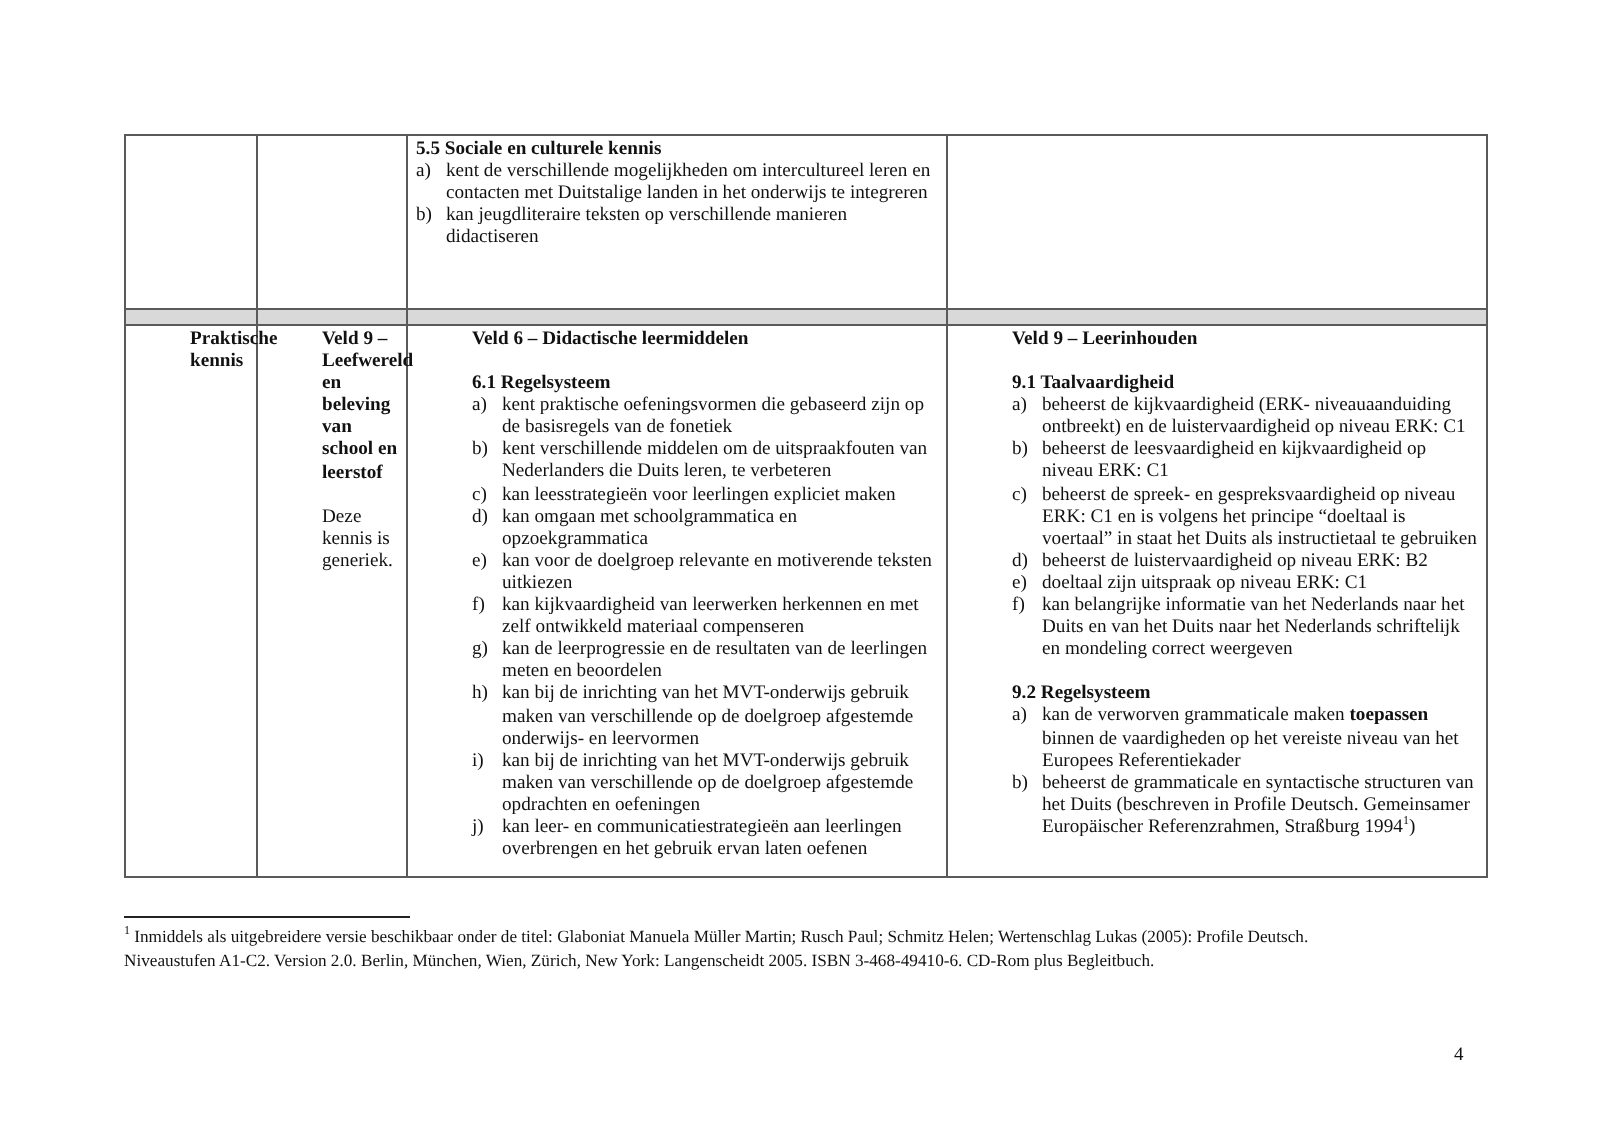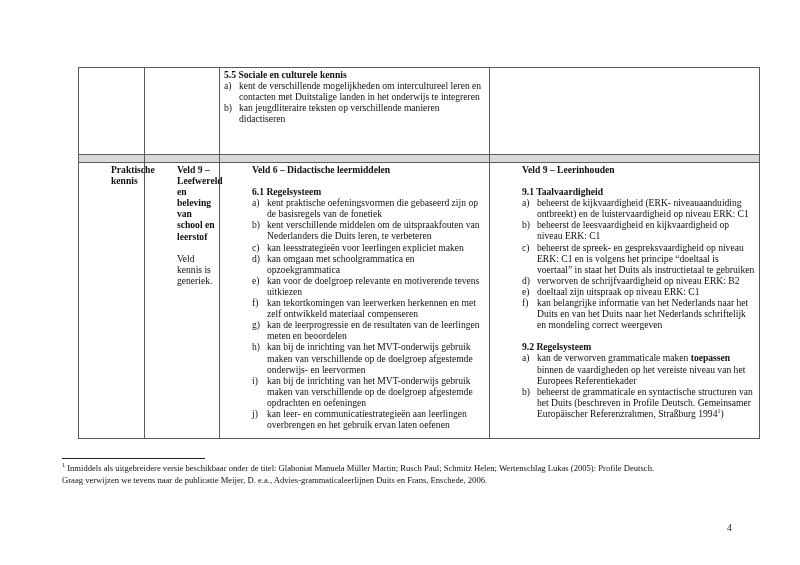--- a/index.html
+++ b/index.html
@@ -1,19 +1,19 @@
 <!DOCTYPE html>
 <html><head>
 <meta charset="utf-8">
 <style>
   html, body { margin:0; padding:0; background:#ffffff; }
   body { width:800px; height:565px; position:relative; overflow:hidden;
          font-family:"Liberation Serif", "DejaVu Serif", serif; color:#111; }
   .page { position:absolute; left:0; top:0; width:800px; height:565px; background:#fff; }
-  table.grid { position:absolute; left:62px; top:67px; width:681px; border-collapse:collapse; table-layout:fixed;margin-left:16px; }
+  table.grid { position:absolute; left:62px; top:67px; width:681px; border-collapse:collapse; table-layout:fixed; }
   table.grid td { border:1.3px solid #5a5a5a; vertical-align:top; padding:1px 4px 2px 4px;
                   font-size:9.6px; line-height:11.1px; }
   col.c1 { width:66px; } col.c2 { width:75px; } col.c3 { width:270px; } col.c4 { width:270px; }
   tr.r-top td { height:83px; }
   tr.r-sep td { height:7px; background:#d9d9d9; padding:0; }
   tr.r-main td { height:272px;padding-left:32px; }
   .b { font-weight:bold; }
   .sec-title { font-weight:bold; margin:0; }
   .gap { height:11px; }
   ol.items { list-style:none; margin:0; padding:0; }
@@ -58,62 +58,62 @@
       <td></td>
     </tr>
 
     <tr class="r-main">
       <td>
         <span class="b">Praktische kennis</span>
       </td>
       <td>
         <div class="b">Veld 9 – Leefwereld en beleving van school en leerstof</div>
         <div class="gap"></div>
-        <div>Veld kennis is generiek.</div>
+        <div>Deze kennis is generiek.</div>
       </td>
       <td>
         <p class="sec-title">Veld 6 – Didactische leermiddelen</p>
         <div class="gap"></div>
         <p class="sec-title">6.1 Regelsysteem</p>
         <ol class="items">
           <li><span class="lbl">a)</span><span>kent praktische oefeningsvormen die gebaseerd zijn op de basisregels van de fonetiek</span></li>
           <li><span class="lbl">b)</span><span>kent verschillende middelen om de uitspraakfouten van Nederlanders die Duits leren, te verbeteren</span></li>
           <li><span class="lbl">c)</span><span>kan leesstrategieën voor leerlingen expliciet maken</span></li>
           <li><span class="lbl">d)</span><span>kan omgaan met schoolgrammatica en opzoekgrammatica</span></li>
-          <li><span class="lbl">e)</span><span>kan voor de doelgroep relevante en motiverende tevens uitkiezen</span></li>
-          <li><span class="lbl">f)</span><span>kan tekortkomingen van leerwerken herkennen en met zelf ontwikkeld materiaal compenseren</span></li>
+          <li><span class="lbl">e)</span><span>kan voor de doelgroep relevante en motiverende teksten uitkiezen</span></li>
+          <li><span class="lbl">f)</span><span>kan kijkvaardigheid van leerwerken herkennen en met zelf ontwikkeld materiaal compenseren</span></li>
           <li><span class="lbl">g)</span><span>kan de leerprogressie en de resultaten van de leerlingen meten en beoordelen</span></li>
           <li><span class="lbl">h)</span><span>kan bij de inrichting van het MVT-onderwijs gebruik maken van verschillende op de doelgroep afgestemde onderwijs- en leervormen</span></li>
           <li><span class="lbl">i)</span><span>kan bij de inrichting van het MVT-onderwijs gebruik maken van verschillende op de doelgroep afgestemde opdrachten en oefeningen</span></li>
           <li><span class="lbl">j)</span><span>kan leer- en communicatiestrategieën aan leerlingen overbrengen en het gebruik ervan laten oefenen</span></li>
         </ol>
       </td>
       <td>
         <p class="sec-title">Veld 9 – Leerinhouden</p>
         <div class="gap"></div>
         <p class="sec-title">9.1 Taalvaardigheid</p>
         <ol class="items">
           <li><span class="lbl">a)</span><span>beheerst de kijkvaardigheid (ERK- niveauaanduiding ontbreekt) en de luistervaardigheid op niveau ERK: C1</span></li>
           <li><span class="lbl">b)</span><span>beheerst de leesvaardigheid en kijkvaardigheid op niveau ERK: C1</span></li>
           <li><span class="lbl">c)</span><span>beheerst de spreek- en gespreksvaardigheid op niveau ERK: C1 en is volgens het principe “doeltaal is voertaal” in staat het Duits als instructietaal te gebruiken</span></li>
-          <li><span class="lbl">d)</span><span>verworven de schrijfvaardigheid op niveau ERK: B2</span></li>
+          <li><span class="lbl">d)</span><span>beheerst de luistervaardigheid op niveau ERK: B2</span></li>
           <li><span class="lbl">e)</span><span>doeltaal zijn uitspraak op niveau ERK: C1</span></li>
           <li><span class="lbl">f)</span><span>kan belangrijke informatie van het Nederlands naar het Duits en van het Duits naar het Nederlands schriftelijk en mondeling correct weergeven</span></li>
         </ol>
         <div class="gap"></div>
         <p class="sec-title">9.2 Regelsysteem</p>
         <ol class="items">
           <li><span class="lbl">a)</span><span>kan de verworven grammaticale maken </span><span class="b">toepassen</span><span> binnen de vaardigheden op het vereiste niveau van het Europees Referentiekader</span></li>
           <li><span class="lbl">b)</span><span>beheerst de grammaticale en syntactische structuren van het Duits (beschreven in Profile Deutsch. Gemeinsamer Europäischer Referenzrahmen, Straßburg 1994</span><sup>1</sup><span>)</span></li>
         </ol>
       </td>
     </tr>
   </tbody>
     </table>
 
   <div class="footrule"></div>
   <div class="footnote">
     <div><sup>1</sup><span> Inmiddels als uitgebreidere versie beschikbaar onder de titel: Glaboniat Manuela Müller Martin; Rusch Paul; Schmitz Helen; Wertenschlag Lukas (2005): Profile Deutsch.</span></div>
-    <div>Graag verwijzen we tevens naar de publicatie Meijer, D. e.a., Advies-grammaticaleerlijnen Duits en Frans, Enschede, 2006.</div>
+    <div>Niveaustufen A1-C2. Version 2.0. Berlin, München, Wien, Zürich, New York: Langenscheidt 2005. ISBN 3-468-49410-6. CD-Rom plus Begleitbuch.</div>
   </div>
 
   <div class="pagenum">4</div>
 </div>
 
 </body></html>

